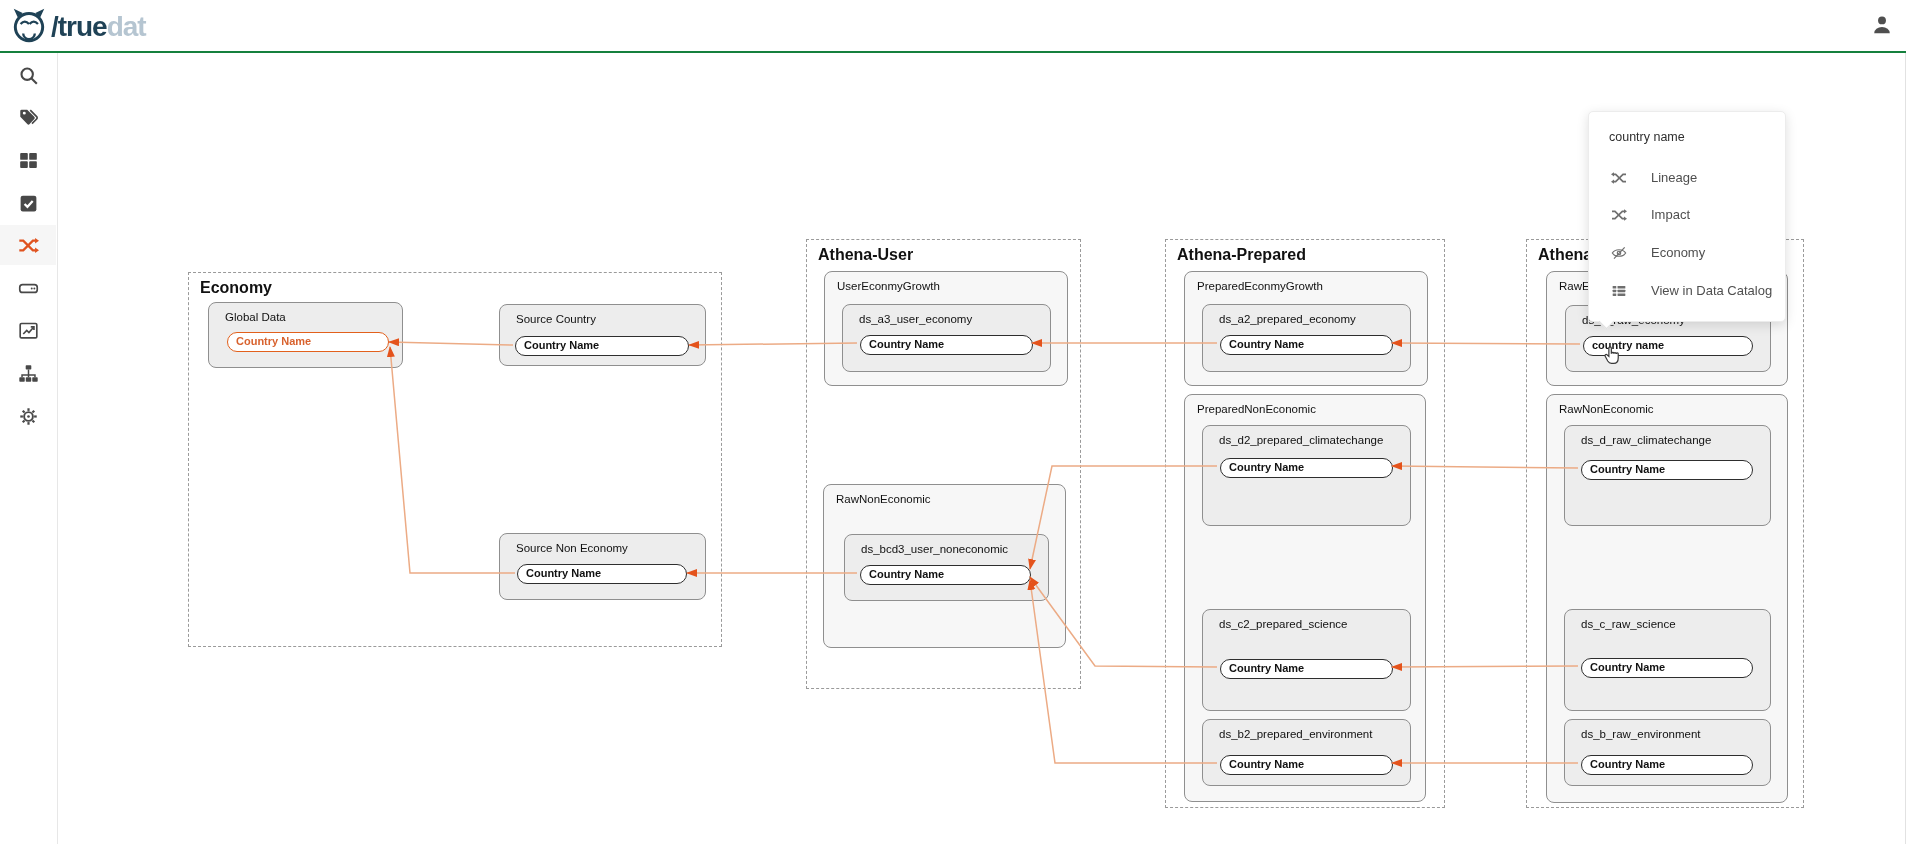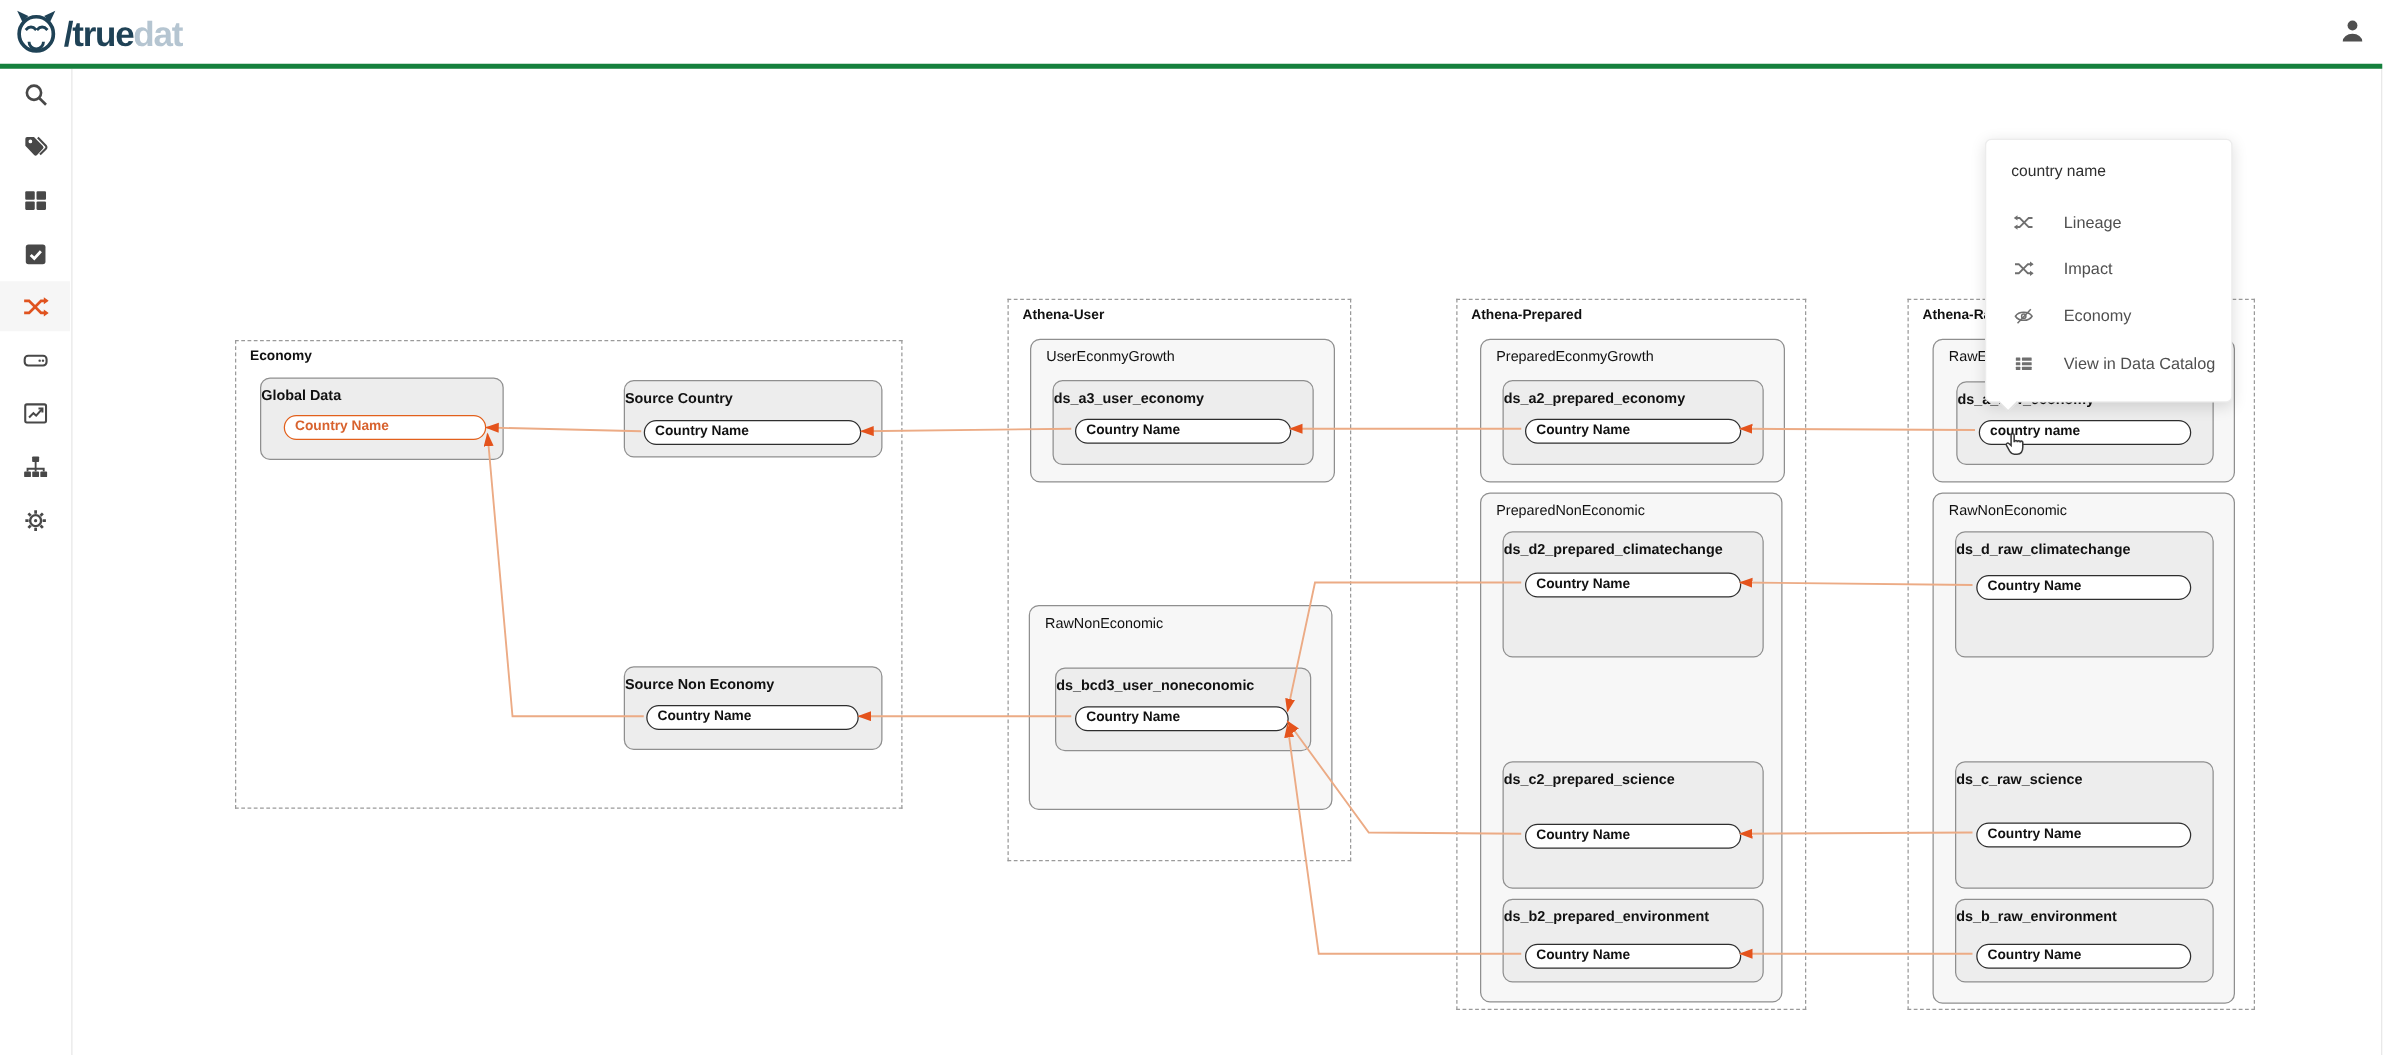--- a/index.html
+++ b/index.html
@@ -1,21 +1,21 @@
 <!DOCTYPE html>
 <html><head>
 <meta charset="utf-8">
 <style>
   html,body{margin:0;padding:0}
   body{width:1906px;height:844px;overflow:hidden;background:#fff;color:#111;
        font-family:"Liberation Sans",sans-serif;position:relative}
 
   
   .topbar{position:absolute;left:0;top:0;width:1906px;height:51px;background:#fff;
-          border-bottom:4px solid #15803d;z-index:20}
+          border-bottom:2px solid #15803d;z-index:20}
   .brand{position:absolute;left:10px;top:5px;display:flex;align-items:center;cursor:pointer}
   .brand-text{font-size:28px;font-weight:bold;letter-spacing:-1px;color:#1f4256;margin-left:3px;line-height:40px}
   .brand-text .lt{color:#b5c5d1}
   .user-icon{position:absolute;right:13px;top:14px;width:22px;height:22px;color:#4f4f4f;cursor:pointer}
 
   
   .sidebar{position:absolute;left:0;top:52px;width:57px;height:792px;background:#fff;
            border-right:1px solid #e7e7e7;z-index:15}
   .side-item{position:absolute;left:0;width:56px;height:40px;display:flex;align-items:center;
              justify-content:center;color:#484848;cursor:pointer}
@@ -28,25 +28,25 @@
   .panel{position:absolute;left:17px;top:23px;width:1806px;height:57px;border:1px solid #dcdcdc;
          border-radius:4px;background:#fff;display:flex;align-items:center;padding-left:22px;
          box-sizing:border-box;cursor:pointer}
   .caret{width:0;height:0;border-left:7px solid #222;border-top:5px solid transparent;
          border-bottom:5px solid transparent;margin-right:13px}
   .panel-label{font-weight:bold;font-size:14.5px}
 
   
   .diagram{position:absolute;left:0;top:0;width:1848px;height:792px}
   .group{position:absolute;border:1.5px dashed #9a9a9a;z-index:1}
-  .glabel{position:absolute;left:11px;top:6px;font-size:11px;font-weight:bold;white-space:nowrap}
+  .glabel{position:absolute;left:11px;top:6px;font-size:16px;font-weight:bold;white-space:nowrap}
   .subgroup{position:absolute;border:1px solid #8f8f8f;border-radius:8px;background:#f7f7f7;z-index:2}
   .sglabel{position:absolute;left:12px;top:8px;font-size:11.5px;font-weight:normal;white-space:nowrap}
   .node{position:absolute;border:1px solid #8f8f8f;border-radius:8px;background:#ededed;z-index:2;cursor:pointer}
-  .nlabel{position:absolute;left:0;top:8px;font-size:11.5px;font-weight:bold;white-space:nowrap}
+  .nlabel{position:absolute;left:16px;top:8px;font-size:11.5px;font-weight:normal;white-space:nowrap}
   .pill{position:absolute;height:20px;background:#fff;border:1.5px solid #2e2e2e;border-radius:10px;
         font-size:11px;font-weight:bold;line-height:17px;padding-left:8px;box-sizing:border-box;
         white-space:nowrap;overflow:hidden;cursor:pointer;z-index:3}
   .pill.selected{border-color:#e2601c;color:#d8622e}
   .edges{position:absolute;left:0;top:0;z-index:4;pointer-events:none}
 
   
   .ctx-menu{position:absolute;left:1531px;top:59px;width:196px;height:209px;background:#fff;
             border:1px solid #ececec;border-radius:5px;box-shadow:0 3px 12px rgba(0,0,0,.13);z-index:10}
   .ctx-title{position:absolute;left:20px;top:18px;font-size:12.5px;color:#2e2e2e}

